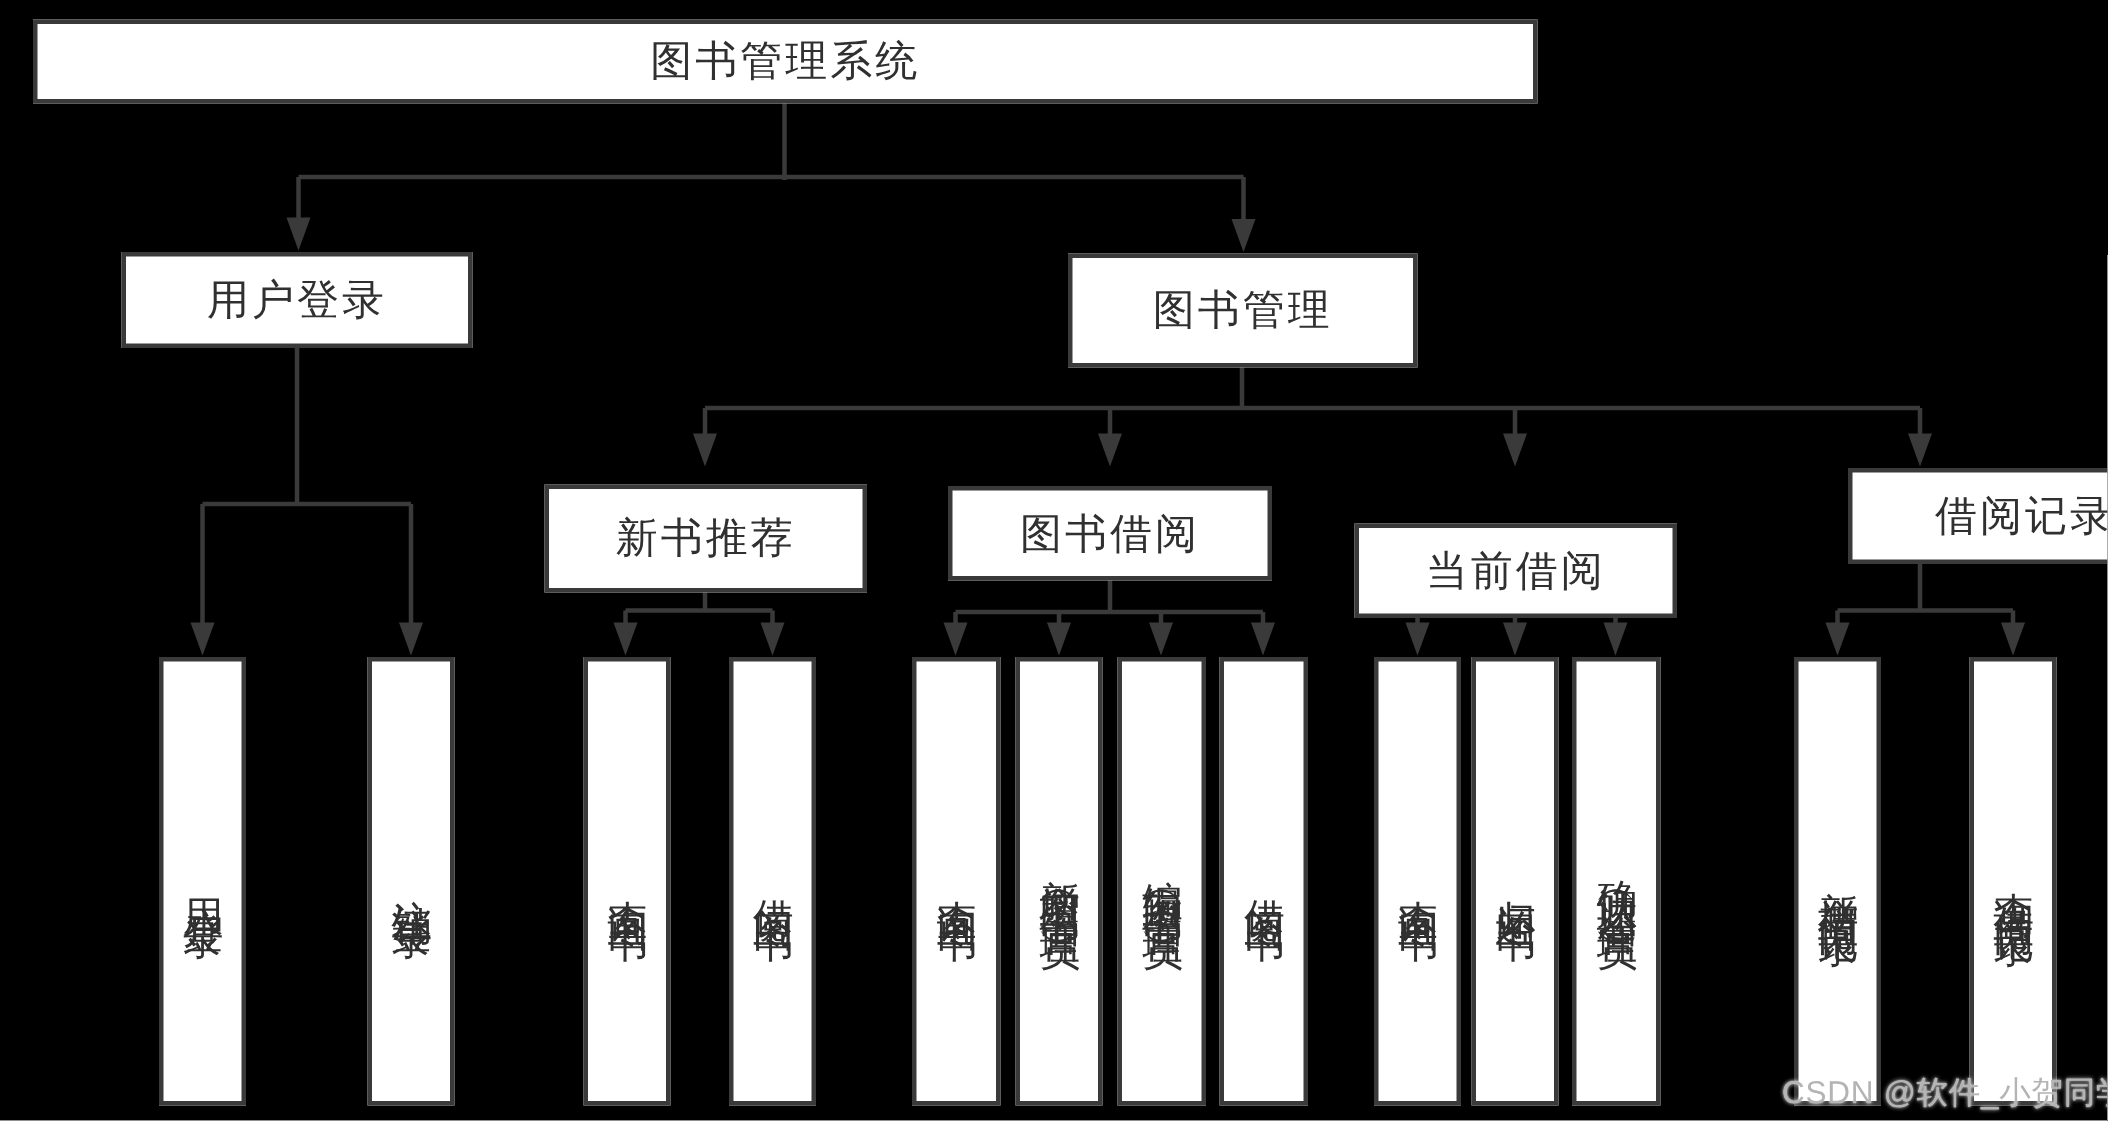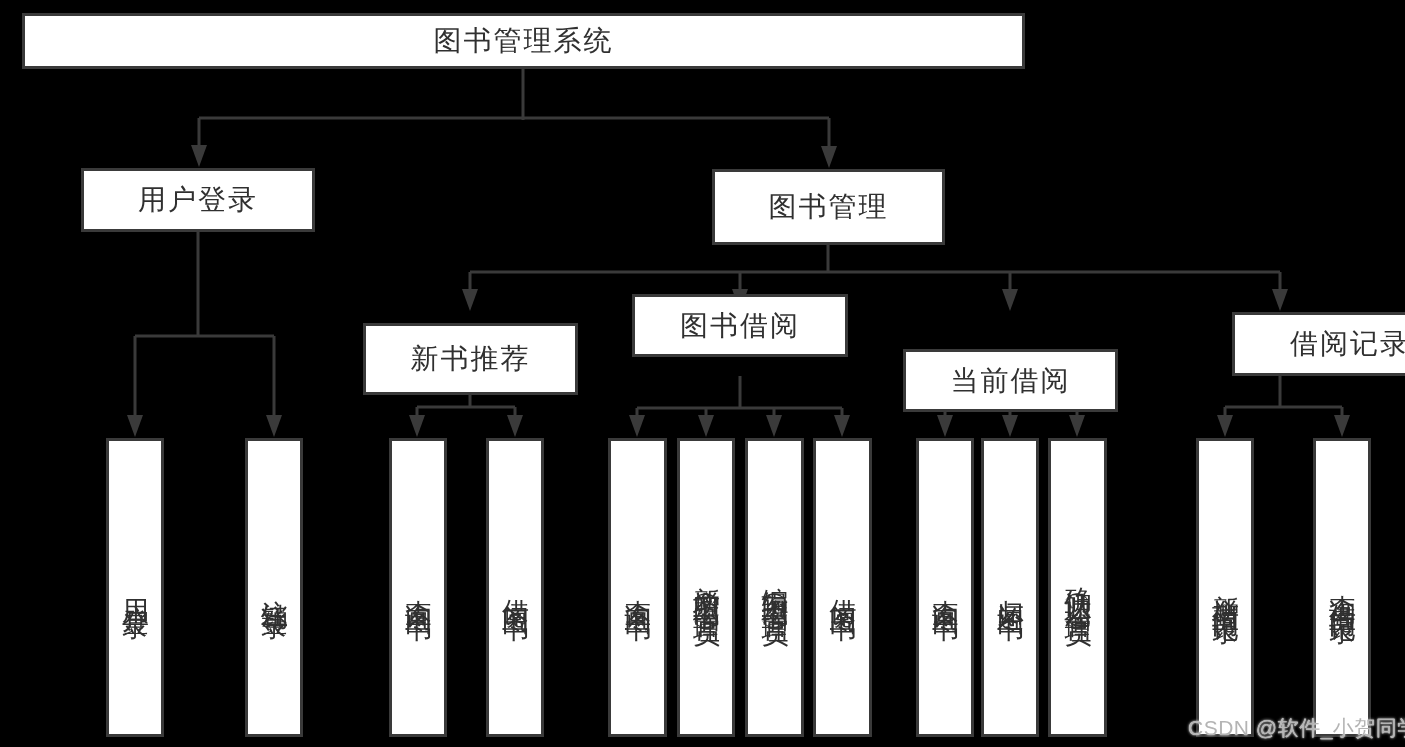--- a/index.html
+++ b/index.html
@@ -88,21 +88,21 @@
   <div class="node" style="left:81px;top:168px;width:234px;height:64px;">
     <span class="lbl">用户登录</span>
   </div>
   <div class="node" style="left:712px;top:169px;width:233px;height:76px;">
     <span class="lbl">图书管理</span>
   </div>
 
   <div class="node" style="left:363px;top:323px;width:215px;height:72px;">
     <span class="lbl">新书推荐</span>
   </div>
-  <div class="node" style="left:632px;top:294px;width:216px;height:63px;">
+  <div class="node" style="left:632px;top:324px;width:216px;height:63px;">
     <span class="lbl">图书借阅</span>
   </div>
   <div class="node" style="left:903px;top:313px;width:215px;height:63px;margin-top:36px;">
     <span class="lbl">当前借阅</span>
   </div>
   <div class="node" style="left:1232px;top:312px;width:236px;height:64px;">
     <span class="lbl">借阅记录</span>
   </div>
 
   <div class="node leaf" style="left:106px;top:438px;width:58px;height:299px;">

